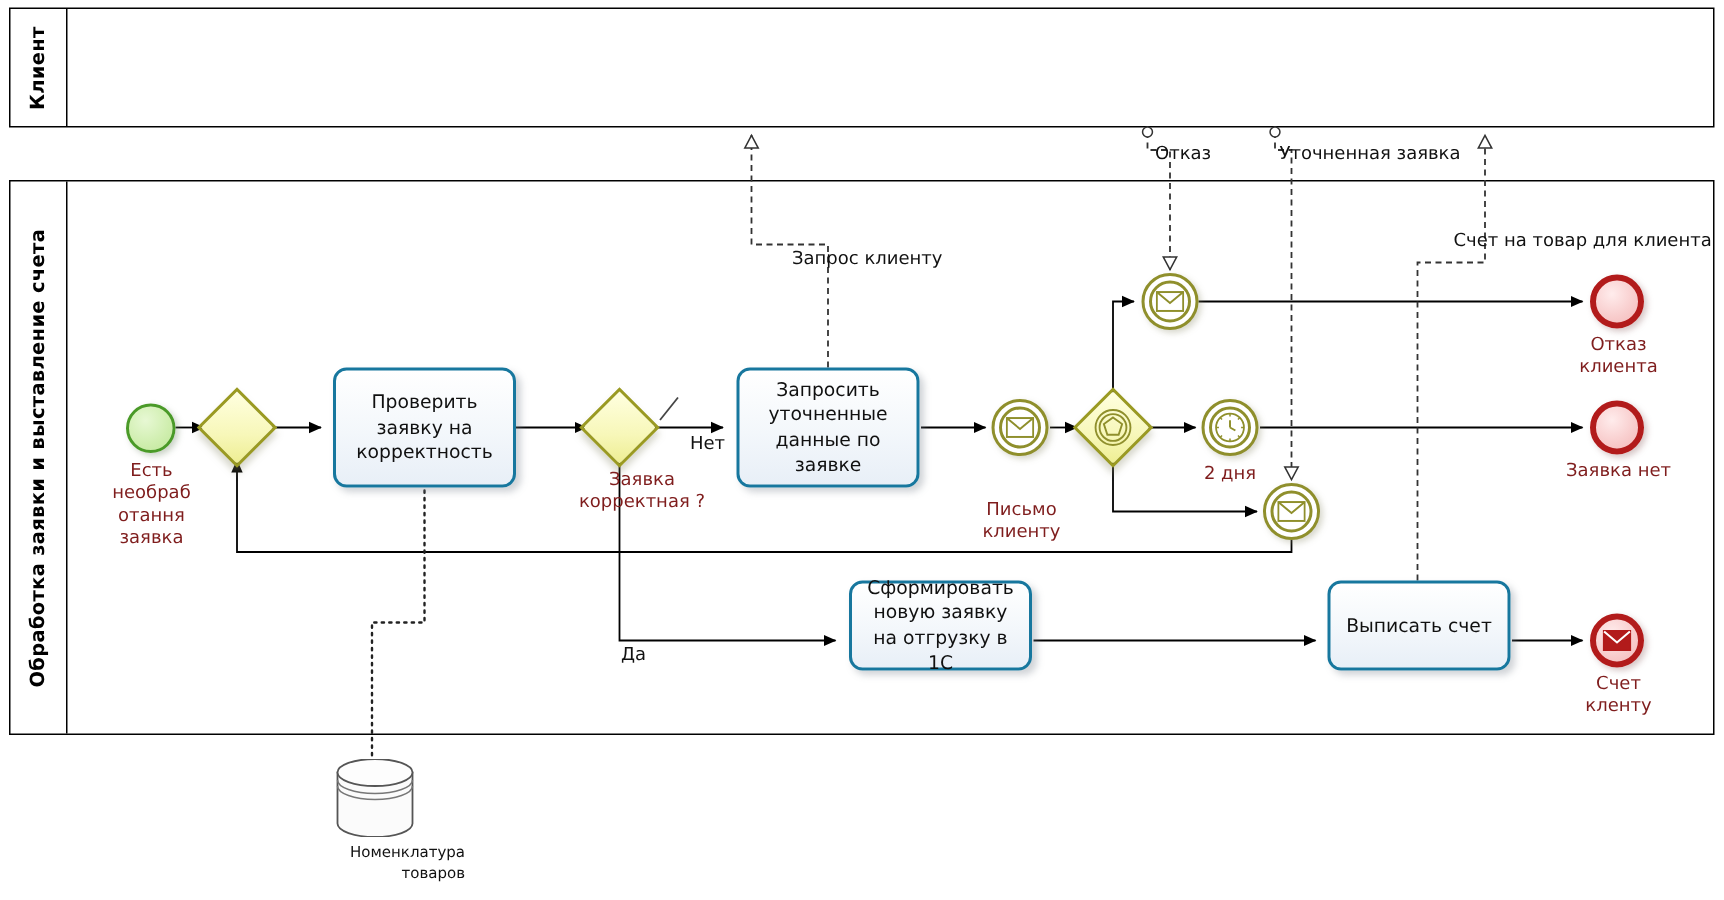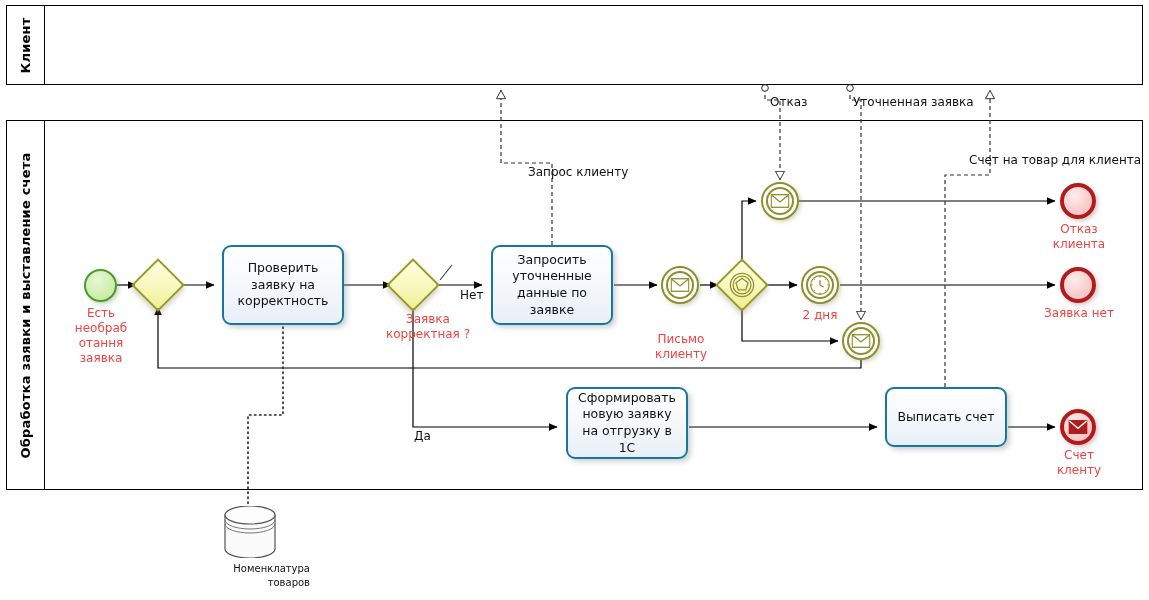--- a/index.html
+++ b/index.html
@@ -25,21 +25,21 @@
   .gw-inner{position:absolute;inset:0;}
 
   .ev{position:absolute;border-radius:50%;box-sizing:border-box;}
   .ev-start{border:2.5px solid #4a9a28;background:radial-gradient(circle at 38% 32%,#e7f8d4 0%,#cfeeae 60%,#bfe69a 100%);
             box-shadow:2px 2px 4px rgba(120,140,110,.4);}
   .ev-end{border:4px solid #b21b1b;background:radial-gradient(circle at 38% 32%,#ffecec 0%,#f8cccc 60%,#f4b9b9 100%);
           box-shadow:2px 2px 4px rgba(150,110,110,.4);}
   .ev-int{border:2px solid #8f8f2c;background:#fff;box-shadow:2px 2px 4px rgba(140,140,110,.35);}
   .ev-int:after{content:"";position:absolute;left:3px;top:3px;right:3px;bottom:3px;border:2px solid #8f8f2c;border-radius:50%;}
 
-  .evlabel{position:absolute;text-align:center;font-size:12px;color:#ef4444;line-height:1.25;white-space:nowrap;}
+  .evlabel{position:absolute;text-align:center;font-size:12px;color:#7f1d1d;line-height:1.25;white-space:nowrap;}
   .flowlabel{position:absolute;font-size:12px;color:#111;white-space:nowrap;}
   .msglabel{position:absolute;font-size:12px;color:#111;white-space:nowrap;}
 
   .icon-msg{position:absolute;left:50%;top:50%;transform:translate(-50%,-50%);}
   .ds{position:absolute;}
   .dslabel{position:absolute;text-align:right;font-size:10px;color:#111;line-height:1.35;white-space:nowrap;}
 </style>
 </head>
 <body>
 
@@ -120,21 +120,21 @@
   </svg>
 
   <div class="task" style="left:491px;top:245px;width:122px;height:80px;">
     <span>Запросить уточненные данные по заявке</span>
   </div>
 
   <div class="task" style="left:222px;top:245px;width:122px;height:80px;">
     <span>Проверить заявку на корректность</span>
   </div>
 
-  <div class="task" style="left:566px;top:387px;width:122px;height:72px;">
+  <div class="task" style="left:566px;top:387px;width:122px;height:60px;">
     <span>Сформировать новую заявку на отгрузку в 1С</span>
   </div>
 
   <div class="task" style="left:885px;top:387px;width:122px;height:60px;">
     <span>Выписать счет</span>
   </div>
 
   <div class="gw" style="left:139px;top:266px;"></div>
 
   <div class="gw" style="left:394px;top:266px;"></div>

